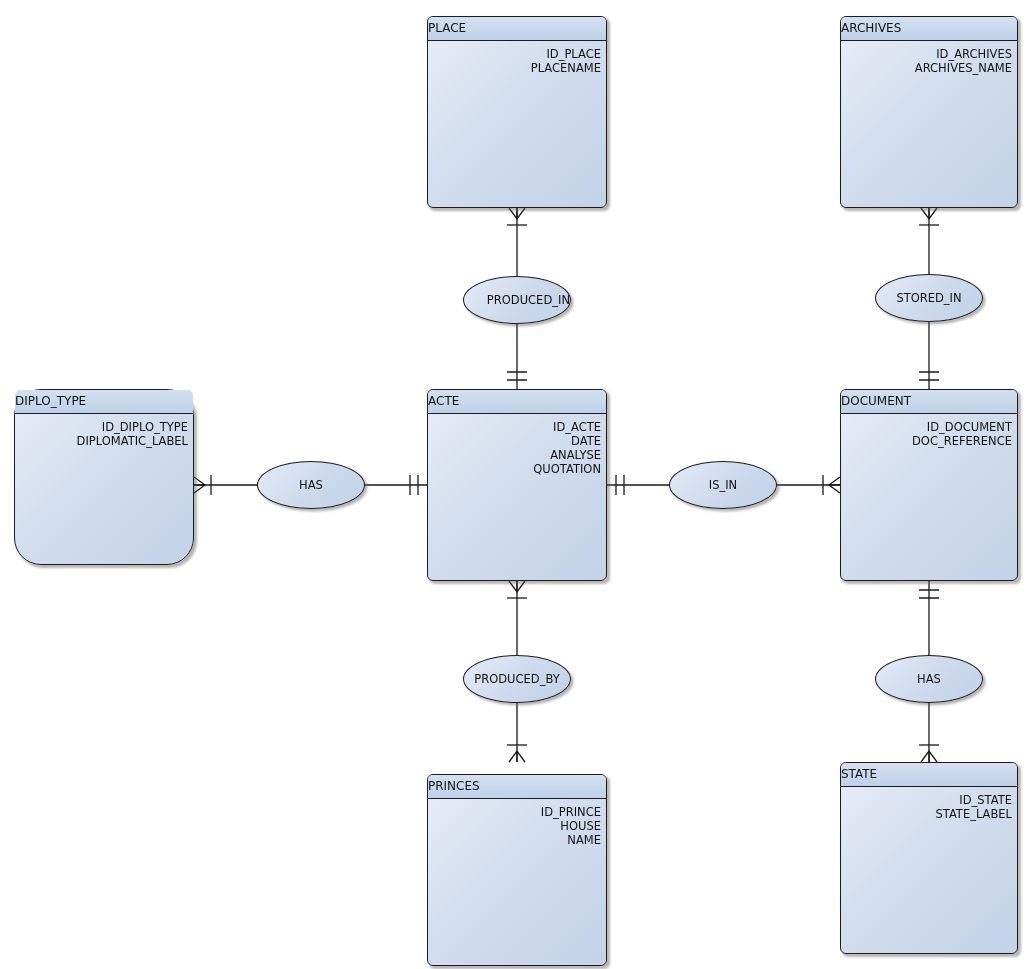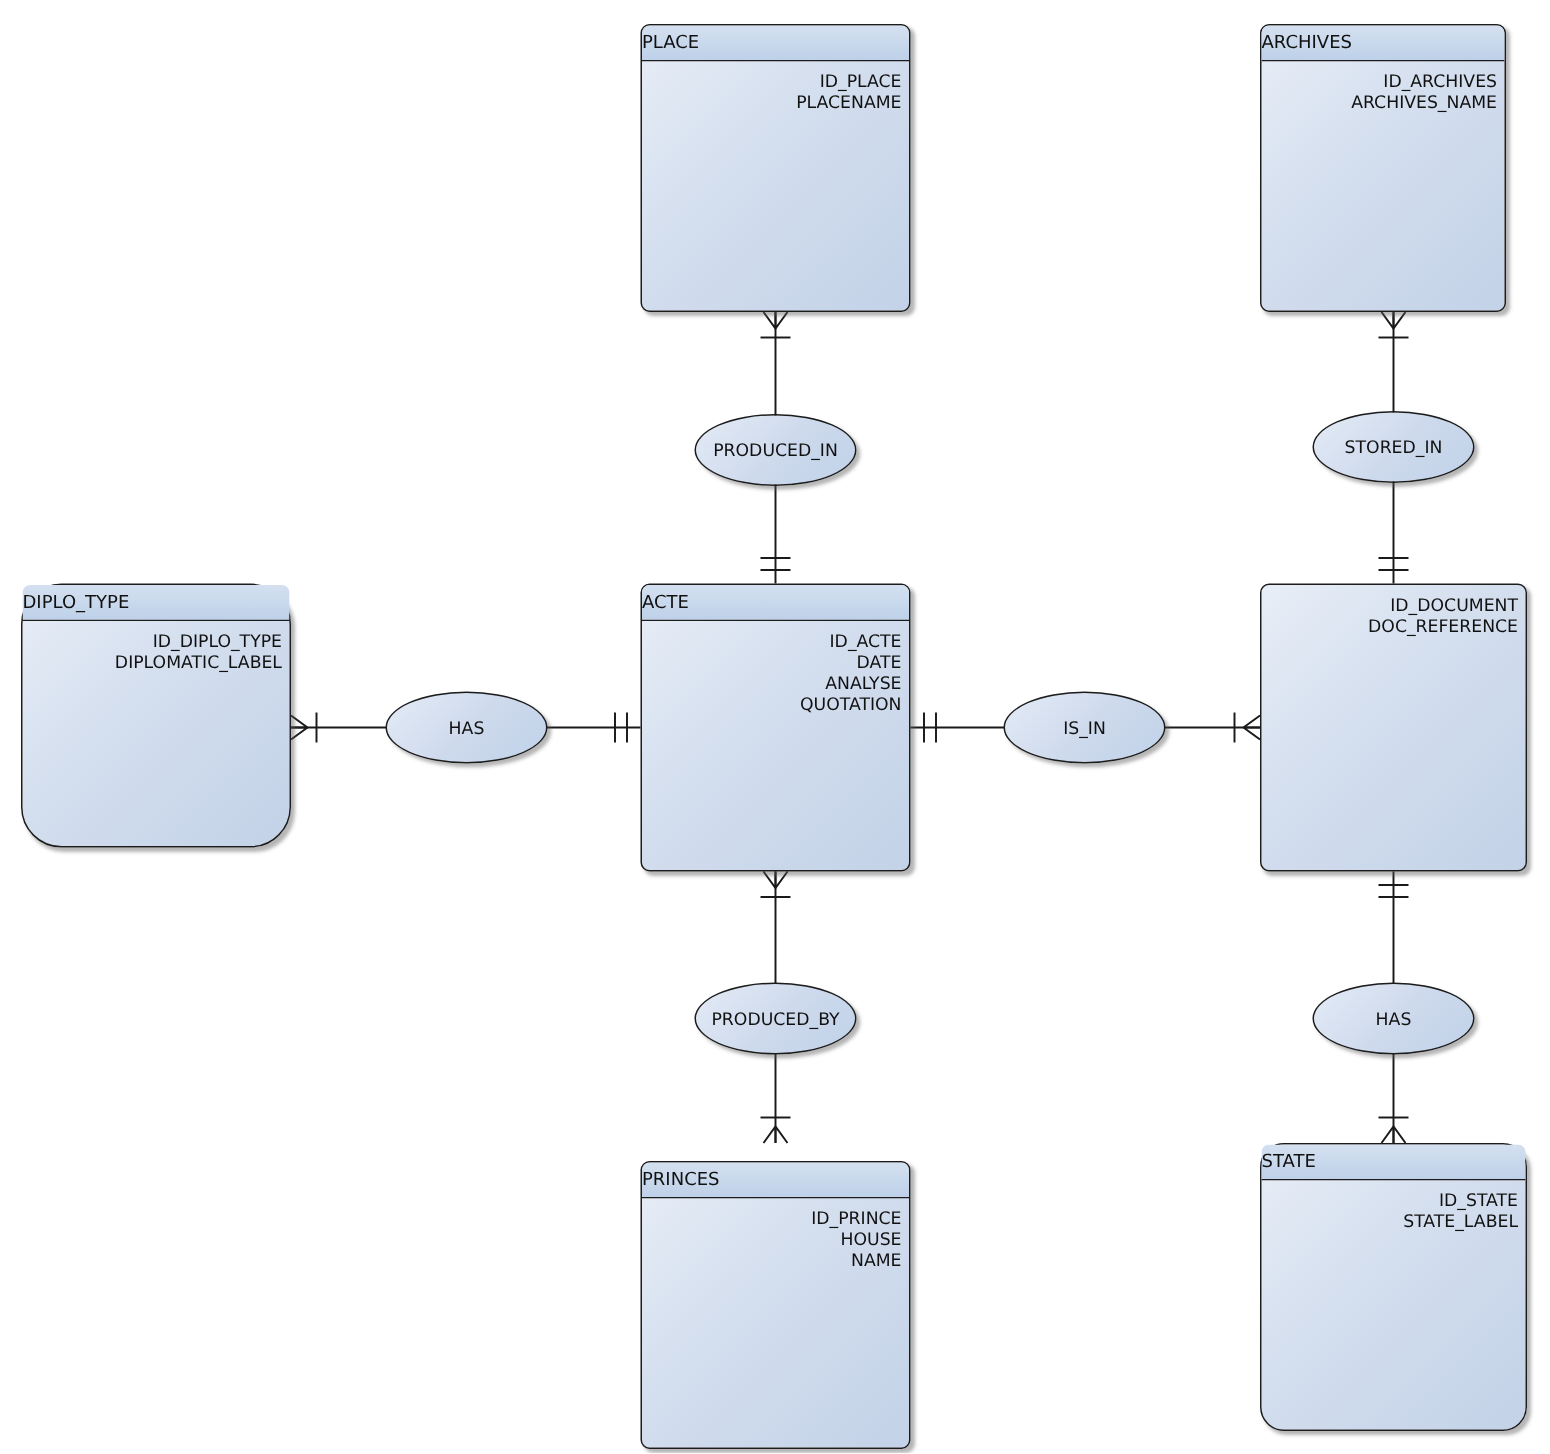--- a/index.html
+++ b/index.html
@@ -125,21 +125,21 @@
   </svg>
 
   <div class="entity" style="left:427px; top:16px; width:180px; height:192px;">
     <div class="entity-header">PLACE</div>
     <div class="entity-attrs">
       <span>ID_PLACE</span>
       <span>PLACENAME</span>
     </div>
   </div>
 
-  <div class="entity" style="left:840px; top:16px; width:164px; height:192px;">
+  <div class="entity" style="left:840px; top:16px; width:178px; height:192px;">
     <div class="entity-header">ARCHIVES</div>
     <div class="entity-attrs">
       <span>ID_ARCHIVES</span>
       <span>ARCHIVES_NAME</span>
     </div>
   </div>
 
   <div class="entity" style="left:14px; top:389px; width:180px; height:176px;border-radius:27px;">
     <div class="entity-header">DIPLO_TYPE</div>
     <div class="entity-attrs">
@@ -152,44 +152,45 @@
     <div class="entity-header">ACTE</div>
     <div class="entity-attrs">
       <span>ID_ACTE</span>
       <span>DATE</span>
       <span>ANALYSE</span>
       <span>QUOTATION</span>
     </div>
   </div>
 
   <div class="entity" style="left:840px; top:389px; width:178px; height:192px;">
+    <div class="entity-header">DOCUMENT</div>
     <div class="entity-attrs">
       <span>ID_DOCUMENT</span>
       <span>DOC_REFERENCE</span>
     </div>
   </div>
 
   <div class="entity" style="left:427px; top:774px; width:180px; height:192px;">
     <div class="entity-header">PRINCES</div>
     <div class="entity-attrs">
       <span>ID_PRINCE</span>
       <span>HOUSE</span>
       <span>NAME</span>
     </div>
   </div>
 
-  <div class="entity" style="left:840px; top:762px; width:178px; height:192px;border-radius:16px;">
+  <div class="entity" style="left:840px; top:762px; width:178px; height:192px;">
     <div class="entity-header">STATE</div>
     <div class="entity-attrs">
       <span>ID_STATE</span>
       <span>STATE_LABEL</span>
     </div>
   </div>
 
-  <div class="relationship" style="left:463px; top:276px;">
+  <div class="relationship" style="left:463px; top:276px;justify-content:flex-end;">
     <span>PRODUCED_IN</span>
   </div>
 
   <div class="relationship" style="left:875px; top:274px;">
     <span>STORED_IN</span>
   </div>
 
   <div class="relationship" style="left:257px; top:461px;">
     <span>HAS</span>
   </div>

